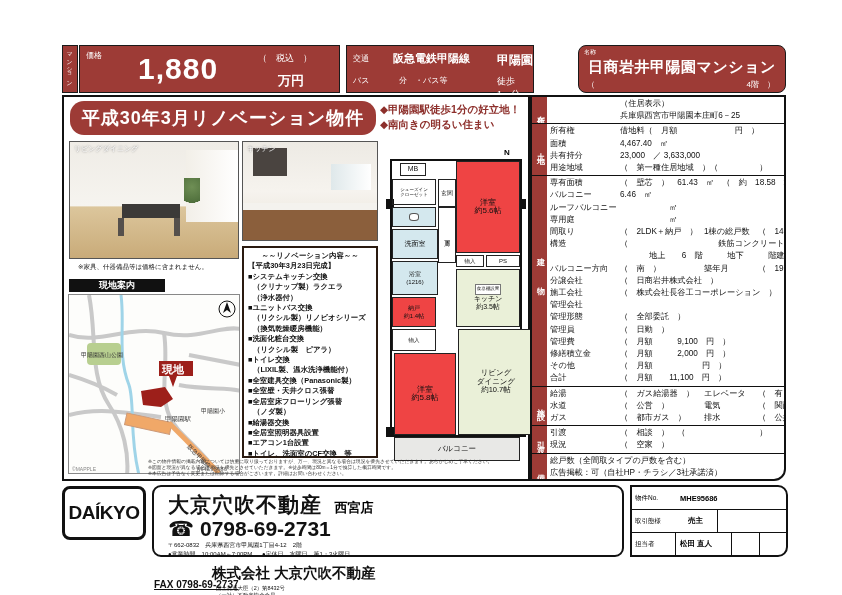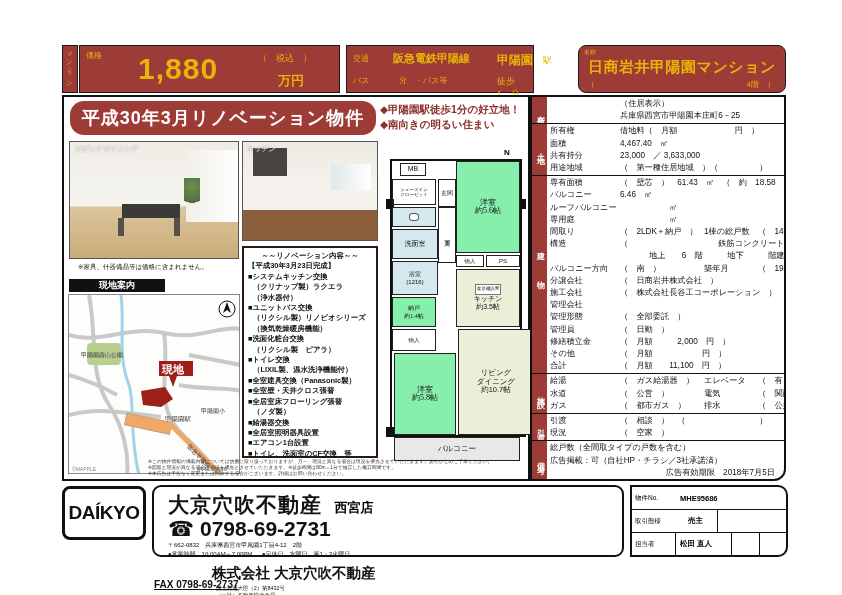--- a/index.html
+++ b/index.html
@@ -1,38 +1,38 @@
 <!DOCTYPE html>
 <html><head>
 <meta charset="utf-8">
 <style>
   * { margin:0; padding:0; box-sizing:border-box; }
   html,body { background:#fff; }
   body { font-family:"Liberation Sans","DejaVu Sans",sans-serif; }
   #page { position:relative; width:842px; height:595px; background:#fff; overflow:hidden; }
   .abs { position:absolute; }
   .red { background:#9d3b36; color:#fff; }
-  .redbox { background:#9d3b36; color:#eab308; border:1px solid #1a1a1a; }
+  .redbox { background:#9d3b36; color:#ffffff; border:1px solid #1a1a1a; }
   .vtext { writing-mode:vertical-rl; text-orientation:upright; }
   
   .price-num { font-size:30px; font-weight:bold; letter-spacing:1px; }
   .name-big { font-size:15px; font-weight:bold; letter-spacing:0.5px; }
   
   #left-frame { left:62px; top:95px; width:468px; height:386px; border:2px solid #111; background:#fff; }
   .lead-title { font-size:18px; font-weight:bold; letter-spacing:1px; text-align:center; line-height:34px;border-radius:14px; }
   .lead-point { color:#8d2f2b; font-weight:bold; font-size:10.5px; line-height:15px; }
   .photo { border:1px solid #555; overflow:hidden; }
   .photo-label { position:absolute; left:4px; top:2px; color:#fff; font-size:7px; text-shadow:0 0 2px #555; }
   .caption { font-size:6.5px; color:#111; }
   .map-title { background:#111; color:#fff; font-size:9px; font-weight:bold; text-align:center; line-height:13px; }
   .reno { border:2px solid #2a1a10; padding:3px 4px; font-size:7.4px; line-height:10.4px; color:#111; font-weight:bold; }
   .reno .t { text-align:center; }
   
   .room { position:absolute; border:1px solid #222; font-size:7px; line-height:8.5px; color:#111; display:flex; flex-direction:column; align-items:center; justify-content:center; text-align:center; }
-  .beige { background:#86efac;font-family:Liberation Serif, serif; } .green { background:#eaf0d8; } .blue { background:#d4e8ee; } .gray { background:#e8e8e6; }
+  .beige { background:#ef4444; } .green { background:#eaf0d8; } .blue { background:#d4e8ee; } .gray { background:#e8e8e6; }
   .pillar { position:absolute; background:#111; }
   
   #detail-table { left:530px; top:95px; width:256px; height:386px; border:2px solid #111; border-radius:0 0 12px 0; overflow:hidden; display:flex; flex-direction:column; background:#fff; }
   .sec { display:flex; border-top:1.5px solid #111; }
   .sec:first-child { border-top:none; }
   .gl { width:15px; background:#9d3b36; color:#fff; display:flex; align-items:center; justify-content:center; flex-shrink:0; }
   .gl span { writing-mode:vertical-rl; text-orientation:upright; font-size:8px; font-weight:bold; }
   .sec.tall .gl span { letter-spacing:30px; }
   .sec.mid .gl span { letter-spacing:4px; }
   .rows { flex:1; padding:1px 3px; }
@@ -336,20 +336,24 @@
           </div>
         <div class="drow">
             <span class="dl">管理形態</span>
             <span class="dv">（　全部委託　）</span>
           </div>
         <div class="drow">
             <span class="dl">管理員</span>
             <span class="dv">（　日勤　）</span>
           </div>
         <div class="drow">
+            <span class="dl">管理費</span>
+            <span class="dv">（　月額　　　9,100　円　）</span>
+          </div>
+        <div class="drow">
             <span class="dl">修繕積立金</span>
             <span class="dv">（　月額　　　2,000　円　）</span>
           </div>
         <div class="drow">
             <span class="dl">その他</span>
             <span class="dv">（　月額　　　　　　円　）</span>
           </div>
         <div class="drow">
             <span class="dl">合計</span>
             <span class="dv">（　月額　　11,100　円　）</span>

